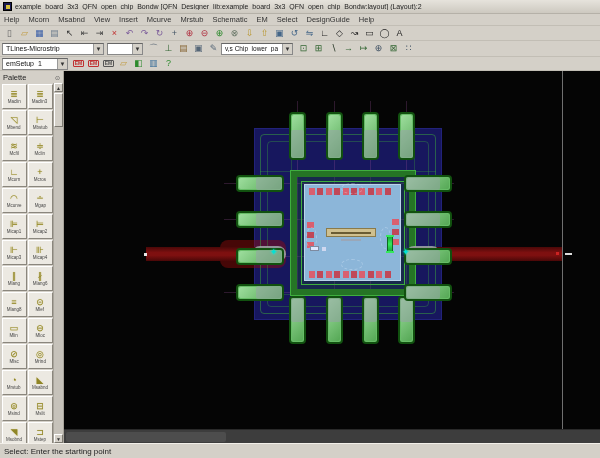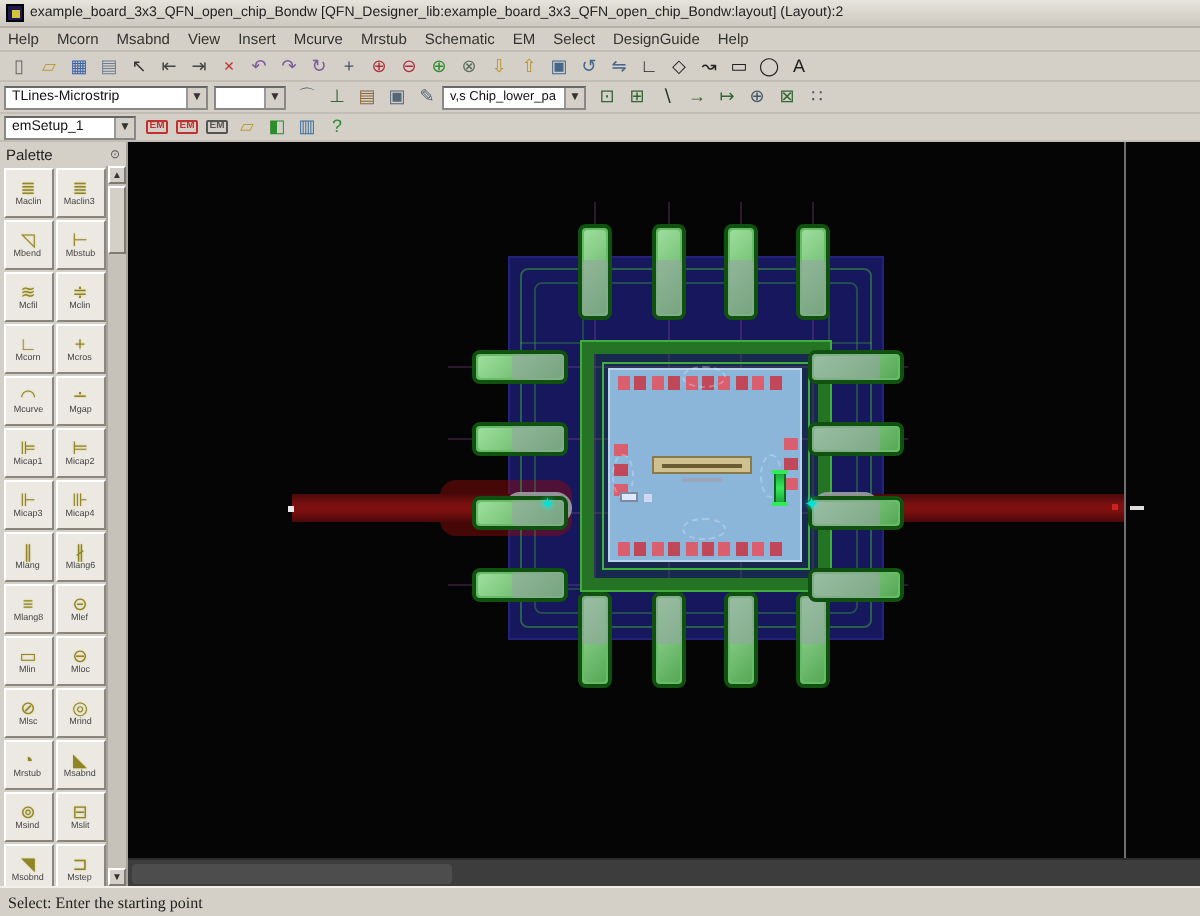--- a/index.html
+++ b/index.html
@@ -69,21 +69,21 @@
   .center-comp { left:262px; top:157px; width:50px; height:9px; background:#cfc08f; border:1px solid #8a7a4a; z-index:6; }
   .center-comp::after { content:""; position:absolute; left:4px; right:4px; top:3px; height:2px; background:#6a5c33; }
   .comp-sub { left:277px; top:168px; width:20px; height:2px; background:#9aa7b8; z-index:6; }
   .die-chip-left1 { left:246px; top:175px; width:9px; height:5px; background:#dfe8ff; border:1px solid #7d8aa0; z-index:6; }
   .die-chip-left2 { left:258px; top:176px; width:4px; height:4px; background:#cfd8f0; z-index:6; }
   .cursor-marker { left:323px; top:164px; width:6px; height:18px; background:linear-gradient(#18a035,#35e95c 50%,#18a035); border:1px solid #0c6c20; z-index:7; }
   .cursor-marker::before { content:""; position:absolute; left:-2px; top:-1px; width:8px; height:2px; background:#35e95c; }
   .cursor-marker::after { content:""; position:absolute; left:-2px; bottom:-1px; width:8px; height:2px; background:#35e95c; }
 
   .statusbar { height:15px; background:#d4d0c8; border-top:1px solid #f2efe9; display:flex; align-items:center; padding-left:4px; }
-  .status-text { font-size:8px; color:#222;font-family:Liberation Serif, serif; }
+  .status-text { font-size:8px; color:#222; }
 </style>
 </head>
 <body>
 
 <div class="titlebar">
   <span class="app-icon"></span>
   <span class="title-text">example_board_3x3_QFN_open_chip_Bondw [QFN_Designer_lib:example_board_3x3_QFN_open_chip_Bondw:layout] (Layout):2</span>
 </div>
 
 <div class="menubar">

